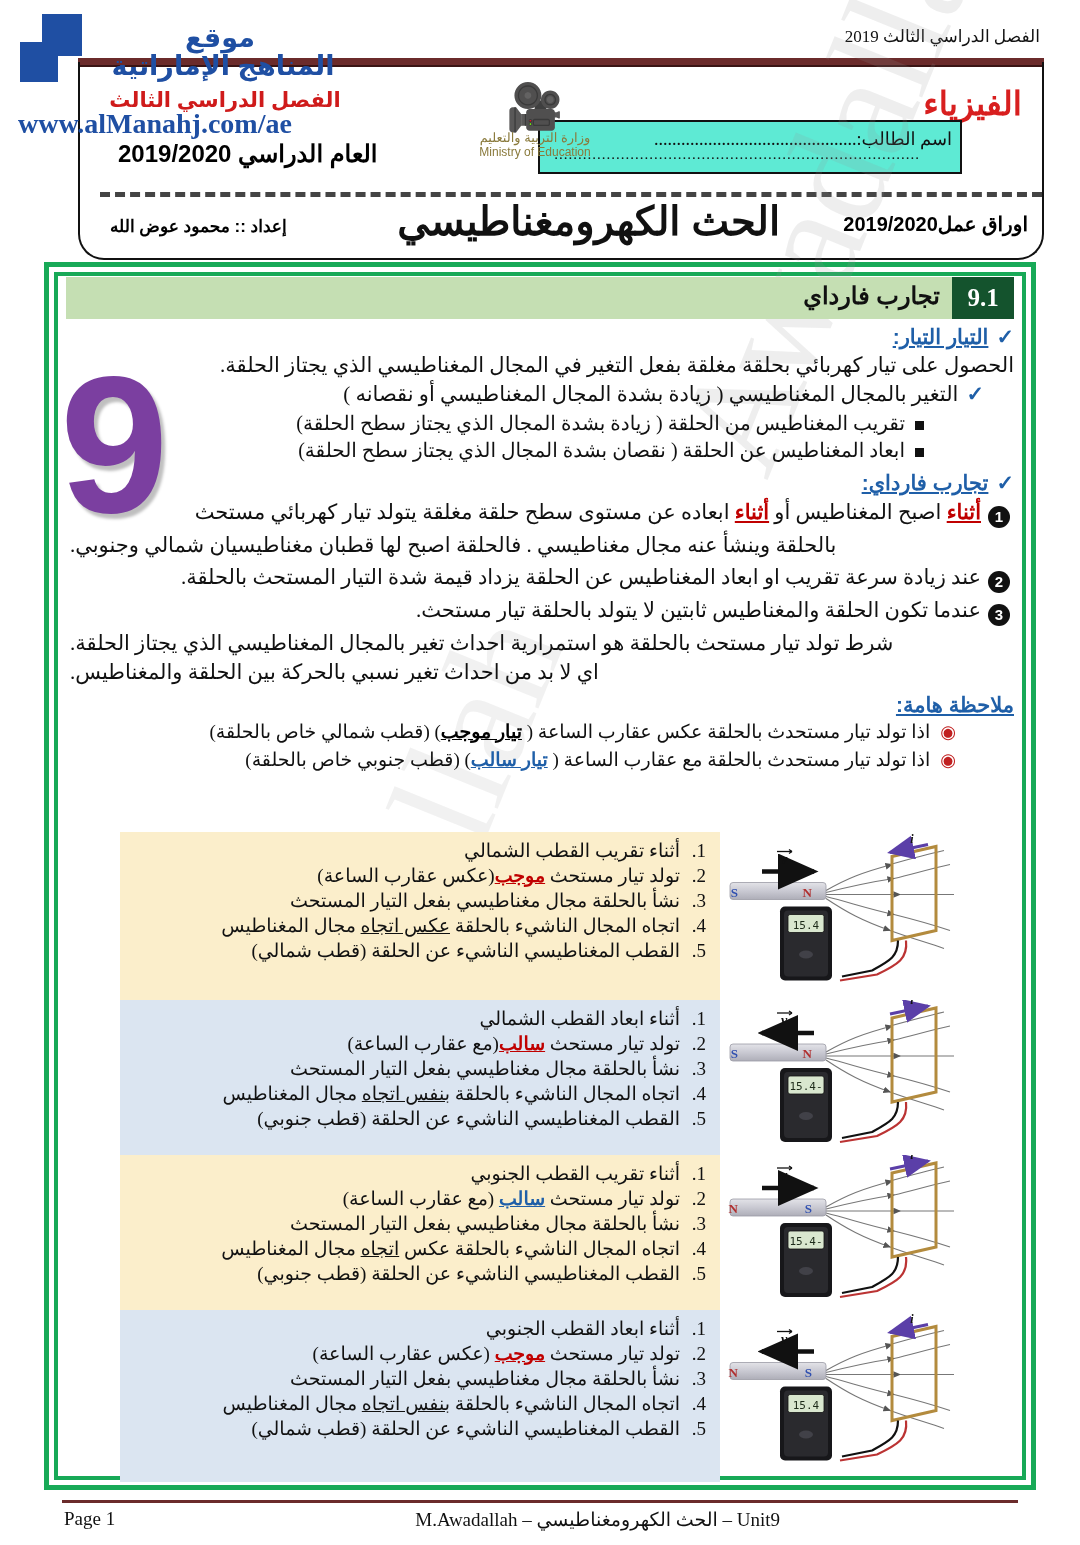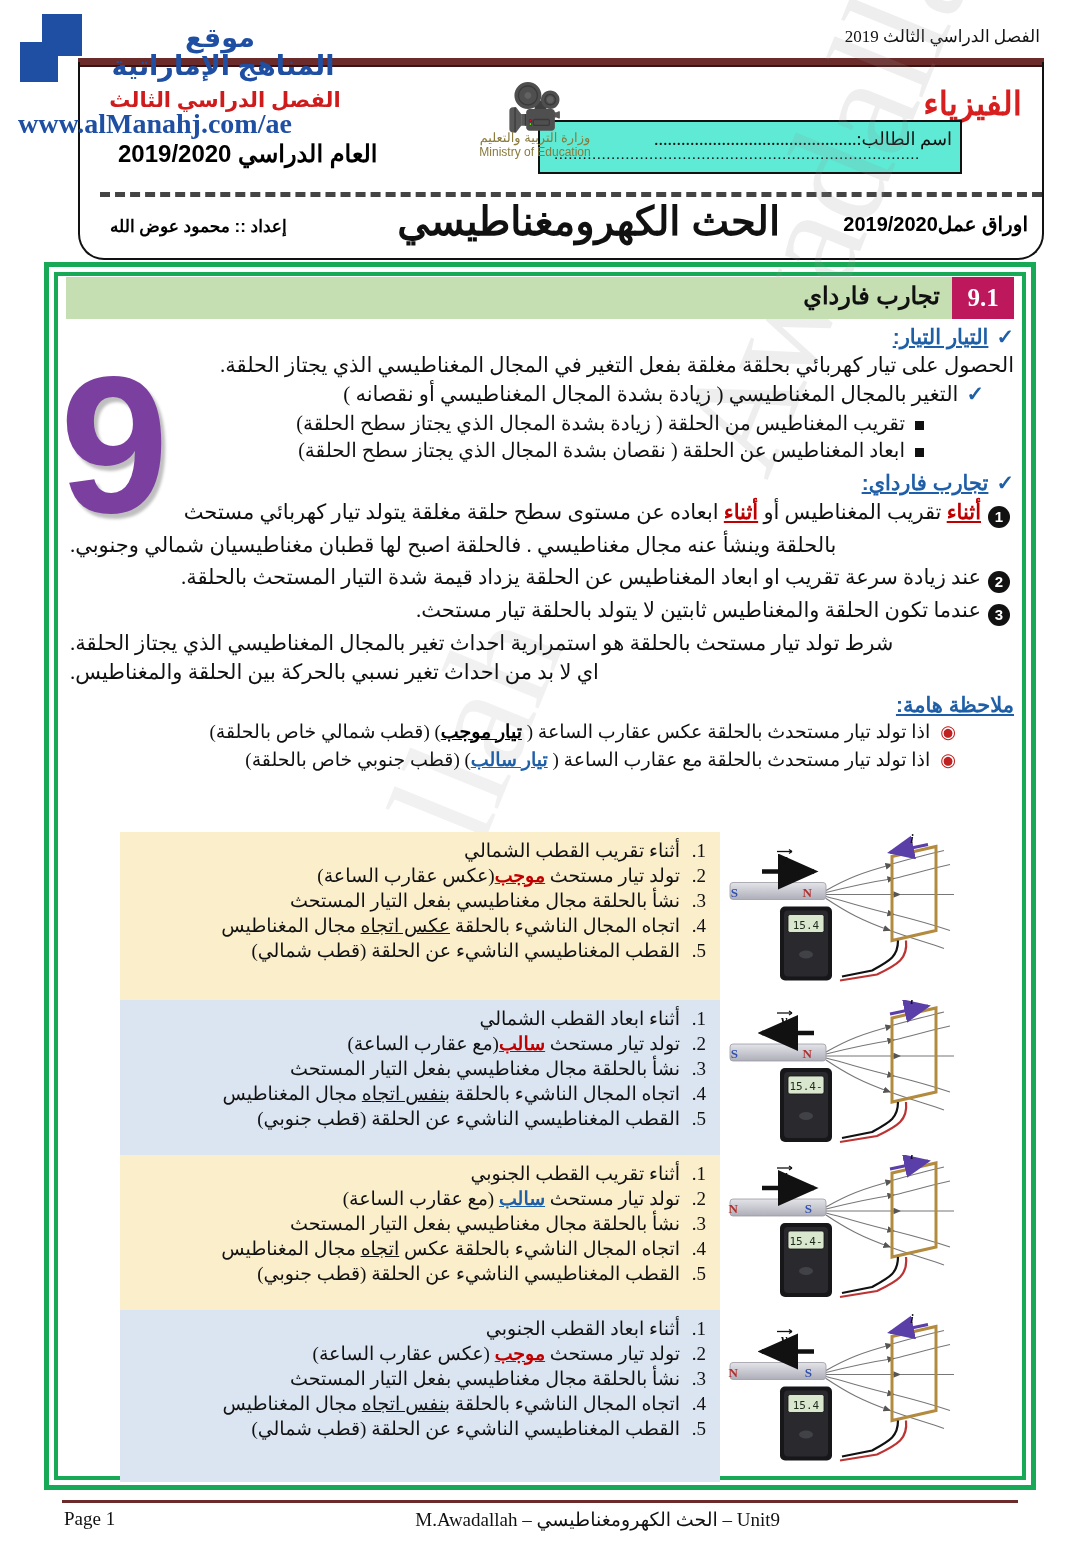--- a/index.html
+++ b/index.html
@@ -55,21 +55,21 @@
         font-family:"Liberation Sans",sans-serif;z-index:62;}
 
   
   .frame{position:absolute;left:44px;top:262px;width:992px;height:1228px;
          border:5px solid #18a957;box-sizing:border-box;}
   .frame-in{position:absolute;left:5px;top:5px;right:5px;bottom:5px;
             border:4px solid #18a957;box-sizing:border-box;}
 
   
   .sechdr{position:absolute;left:66px;top:277px;width:948px;height:42px;background:#c5dfb3;z-index:6;}
-  .sechdr .badge{position:absolute;right:0;top:0;width:62px;height:42px;background:#be185d;
+  .sechdr .badge{position:absolute;right:0;top:0;width:62px;height:42px;background:#14532d;
                  color:#fff;font-size:25px;font-weight:bold;text-align:center;line-height:42px;
                  font-family:"Liberation Serif",serif;}
   .sechdr .t{position:absolute;right:74px;top:5px;font-size:24px;font-weight:bold;color:#111;
              direction:rtl;font-family:"Liberation Sans",sans-serif;}
 
   
   .big9{position:absolute;left:60px;top:352px;font-size:195px;line-height:185px;color:#7b3fa0;
         font-weight:bold;font-family:"Liberation Sans",sans-serif;z-index:3;
         text-shadow:4px 5px 3px rgba(0,0,0,.25);}
 
@@ -192,21 +192,21 @@
     </div>
     <div class="lvl2">
       <span class="sq"></span><span>ابعاد المغناطيس عن الحلقة  ( نقصان بشدة المجال الذي يجتاز سطح الحلقة)</span>
     </div>
 
     <div class="h-blue" style="margin-top:8px;">
       <span class="chk">✓</span><u>تجارب فارداي:</u>
     </div>
 
     <div id="numbered-list">
-        <div class="ritem"><span class="numc">1</span><span class="red-u">أثناء</span><span> تقريب المغناطيس أو </span><span class="red-u">أثناء</span><span> ابعاده عن مستوى سطح حلقة مغلقة يتولد تيار كهربائي مستحث</span></div>
+        <div class="ritem"><span class="numc">1</span><span class="red-u">أثناء</span><span> اصبح المغناطيس أو </span><span class="red-u">أثناء</span><span> ابعاده عن مستوى سطح حلقة مغلقة يتولد تيار كهربائي مستحث</span></div>
         <div class="cont">بالحلقة  وينشأ عنه مجال مغناطيسي . فالحلقة اصبح لها قطبان مغناطيسيان شمالي وجنوبي.</div>
         <div class="ritem"><span class="numc">2</span><span>عند زيادة سرعة تقريب او ابعاد المغناطيس عن الحلقة يزداد قيمة شدة التيار المستحث بالحلقة.</span></div>
         <div class="ritem"><span class="numc">3</span><span>عندما تكون الحلقة والمغناطيس ثابتين لا يتولد بالحلقة تيار مستحث.</span></div>
       </div>
 
     <div class="cont">شرط تولد تيار مستحث بالحلقة هو استمرارية احداث تغير بالمجال المغناطيسي الذي يجتاز الحلقة.</div>
     <div class="cont">اي لا بد من احداث تغير نسبي بالحركة بين الحلقة والمغناطيس.</div>
 
     <div class="note-h"><u>ملاحظة هامة:</u></div>
 

